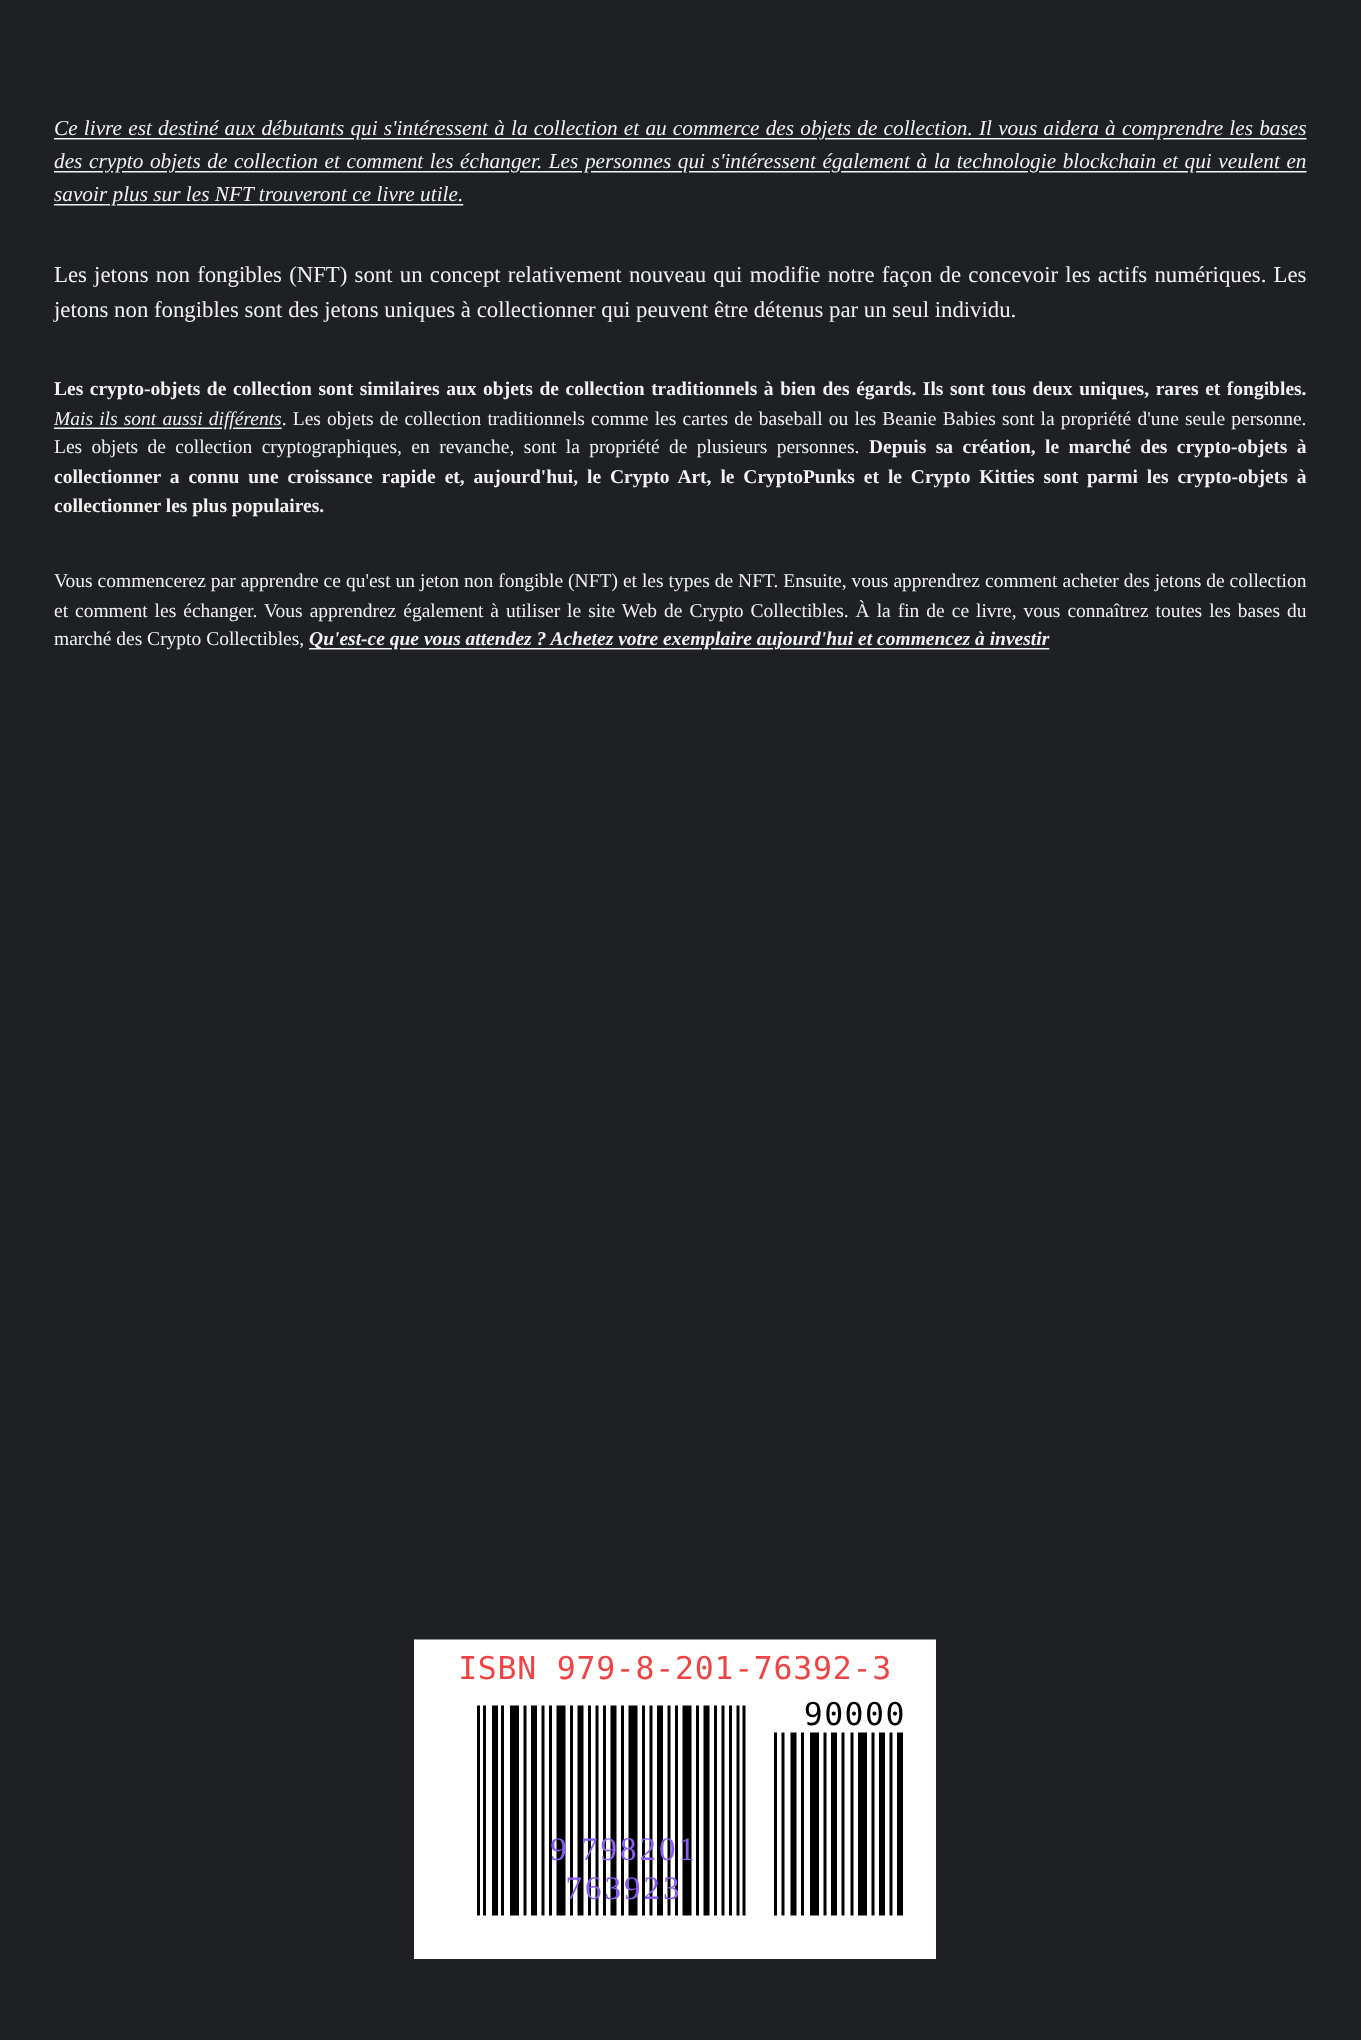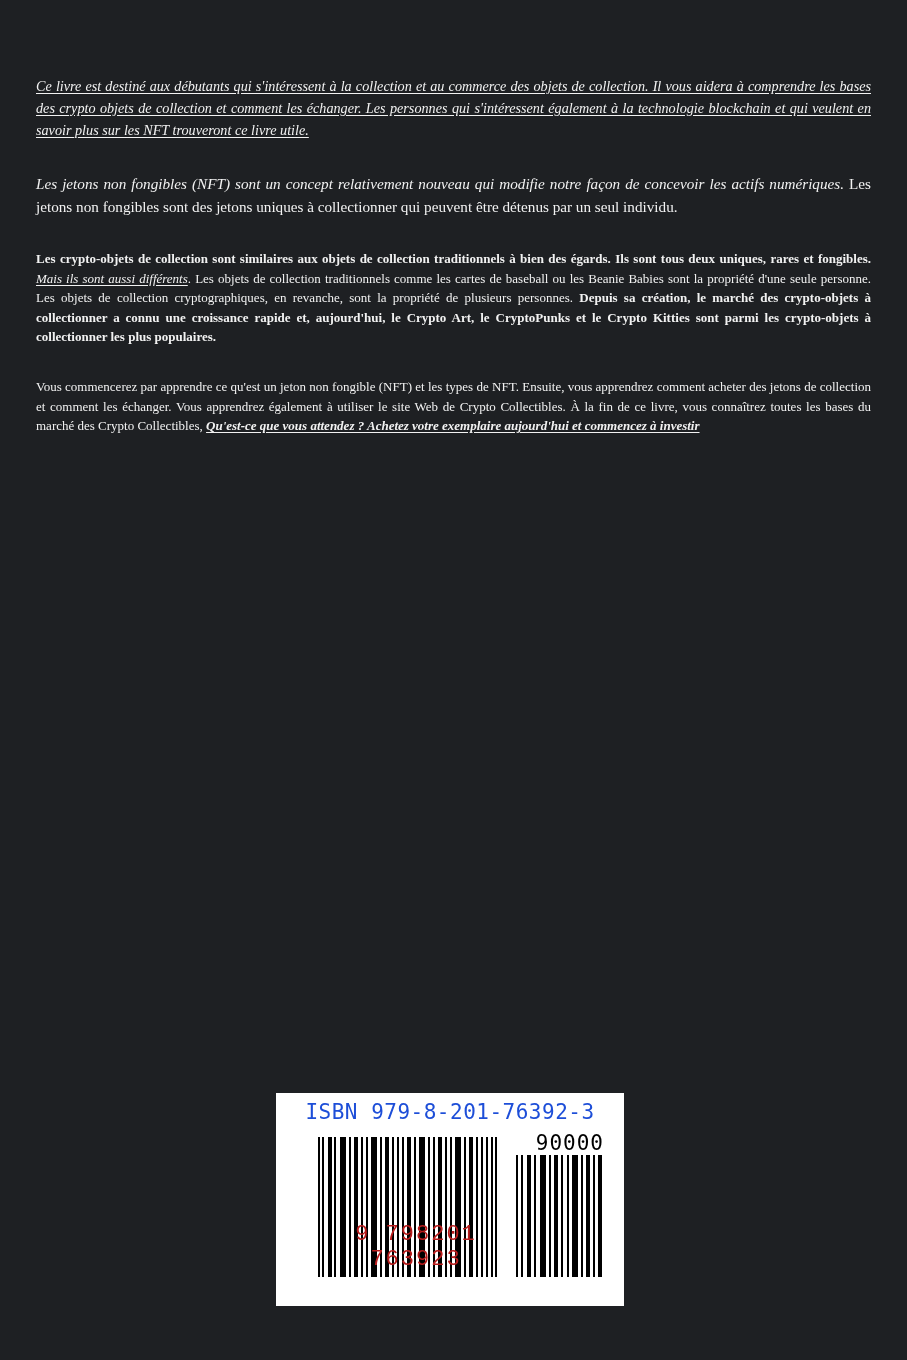--- a/index.html
+++ b/index.html
@@ -39,21 +39,20 @@
     text-underline-offset: 2px;
   }
 
   
   #para-2 {
     top: 158px;
     font-size: 15.2px;
     line-height: 1.5;
   }
   #para-2 .lead {
-    font-style: italic;
     margin-top: 48px;
   }
 
   
   #para-3 {
     top: 236px;
     font-size: 13px;
     line-height: 1.5;
   }
   #para-3 .b { font-weight: bold; }
@@ -87,21 +86,21 @@
     color: #000000;
     box-sizing: border-box;
     padding: 0;
   }
   .isbn-text {
     text-align: center;
     font-family: "DejaVu Sans Mono", monospace;
     font-size: 21px;
     letter-spacing: 0.5px;
     padding-top: 7px;
-    color: #1d4ed8;
+    color: #ef4444;
   }
   .supp-text {
     position: absolute;
     right: 20px;
     top: 38px;
     font-family: "DejaVu Sans Mono", monospace;
     font-size: 21px;
     letter-spacing: 1px;
     color: #000;
   }
@@ -124,24 +123,24 @@
     top: 0;
     bottom: 0;
     background: #000;
   }
   .ean-text {
     position: absolute;
     left: 16px;
     right: 0;
     bottom: 5px;
     text-align: center;
-    font-family: Liberation Mono, monospace;
+    font-family: Liberation Serif, serif;
     font-size: 22px;
     letter-spacing: 2px;
-    color: #b91c1c;
+    color: #8b5cf6;
   }
 </style>
 </head>
 <body>
 
 <div class="page">
 
   <p class="copy-block" id="para-1">Ce livre est destiné aux débutants qui s'intéressent à la collection et au commerce des objets de collection. Il vous aidera à comprendre les bases des crypto objets de collection et comment les échanger. Les personnes qui s'intéressent également à la technologie blockchain et qui veulent en savoir plus sur les NFT trouveront ce livre utile.</p>
 
   <p class="copy-block" id="para-2">

